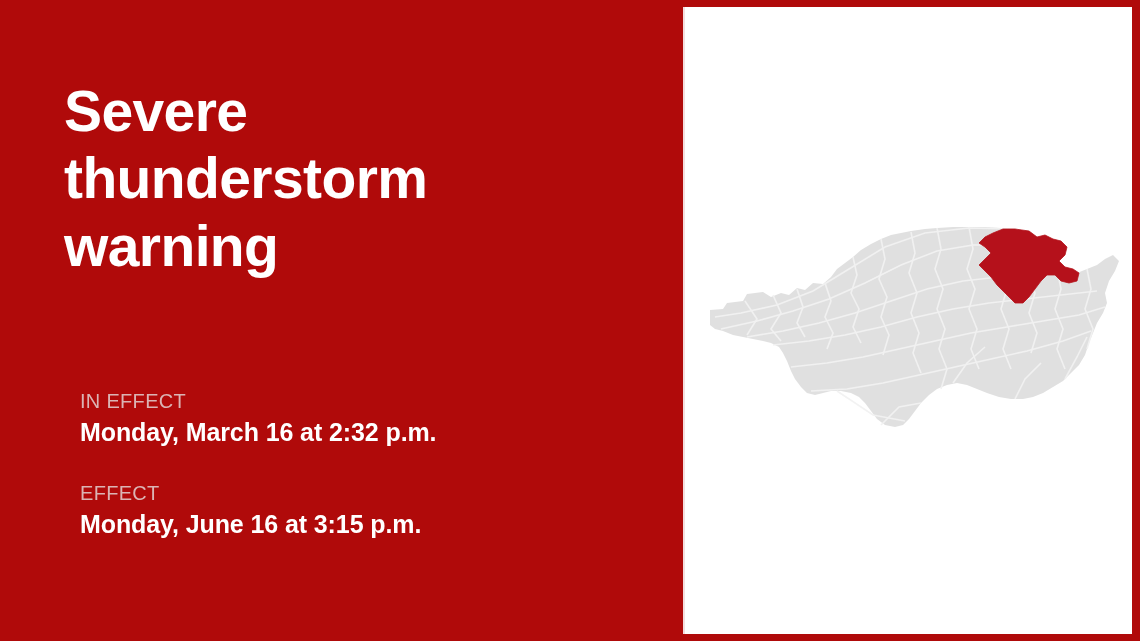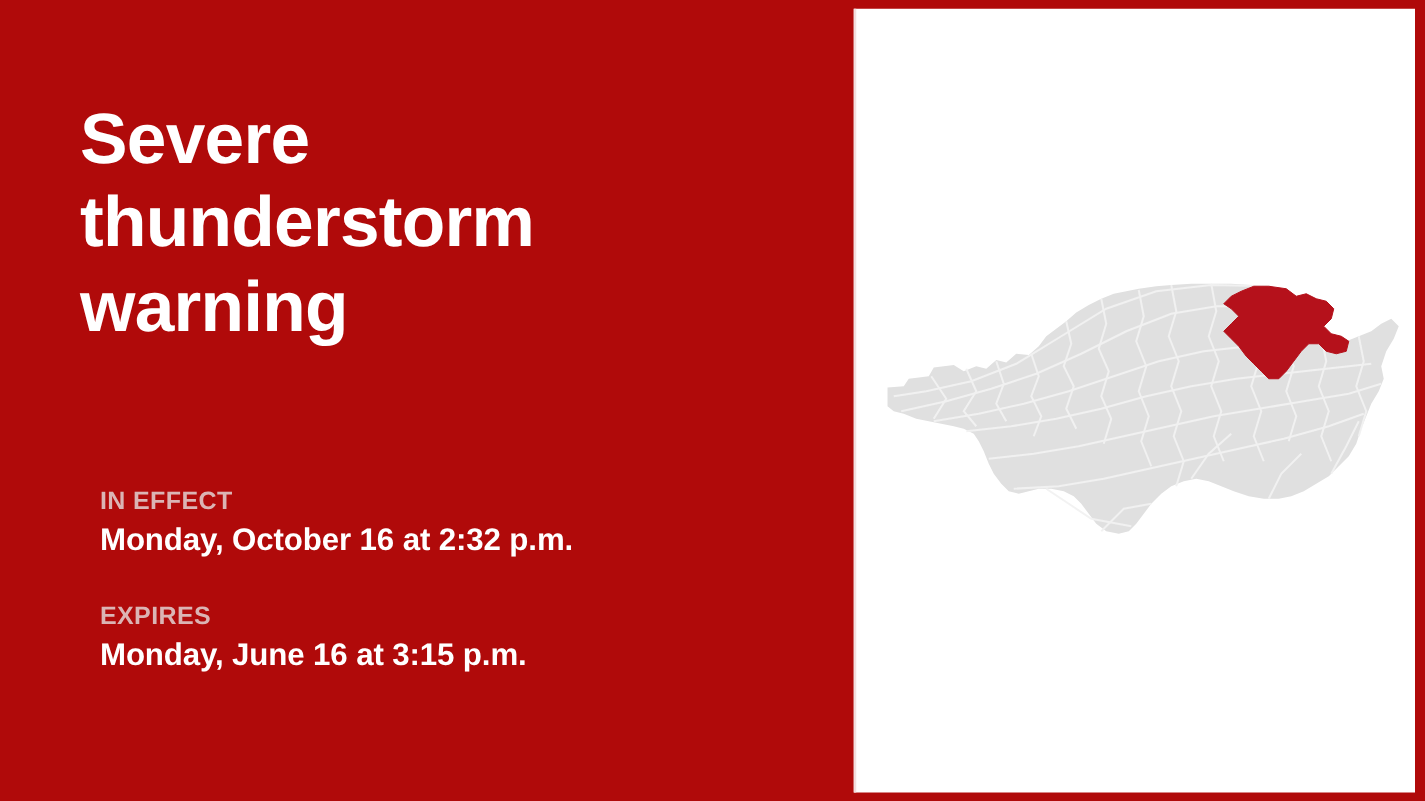--- a/index.html
+++ b/index.html
@@ -46,21 +46,21 @@
     top: 388px;
     width: 580px;
   }
 
   .timing-group { margin-bottom: 30px; }
   .timing-group:last-child { margin-bottom: 0; }
 
   .timing-label {
     color: #dbb4b4;
     font-size: 20px;
-    font-weight: bold;
+    font-weight: normal;
     letter-spacing: 0.3px;
     line-height: 1.35;
   }
 
   .timing-value {
     color: #ffffff;
     font-size: 25px;
     font-weight: bold;
     letter-spacing: -0.1px;
     line-height: 1.35;
@@ -103,25 +103,25 @@
 <div id="alert-card">
 
   <div id="text-panel">
 
     <h1 id="headline">Severe thunderstorm warning</h1>
 
     <div id="timing-block">
 
       <div class="timing-group">
         <div class="timing-label">IN EFFECT</div>
-        <div class="timing-value">Monday, October 16 at 2:32 p.m.</div>
+        <div class="timing-value">Monday, March 16 at 2:32 p.m.</div>
       </div>
 
       <div class="timing-group">
-        <div class="timing-label">EXPIRES</div>
+        <div class="timing-label">EFFECT</div>
         <div class="timing-value">Monday, June 16 at 3:15 p.m.</div>
       </div>
 
     </div>
   </div>
 
   <div id="map-panel">
     <svg id="map-svg" viewBox="0 0 449 627">
 
       <g>

